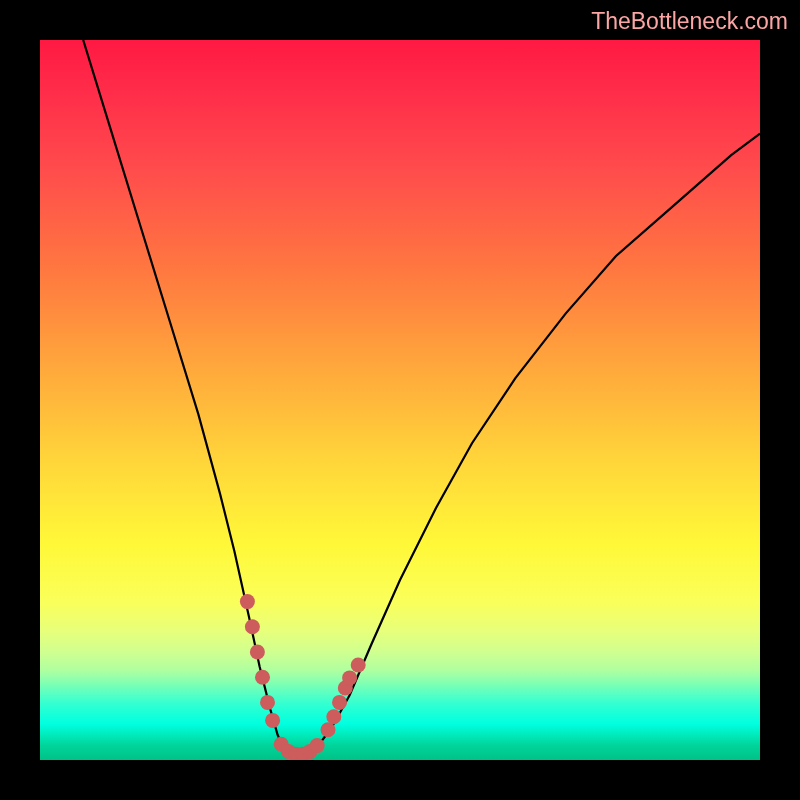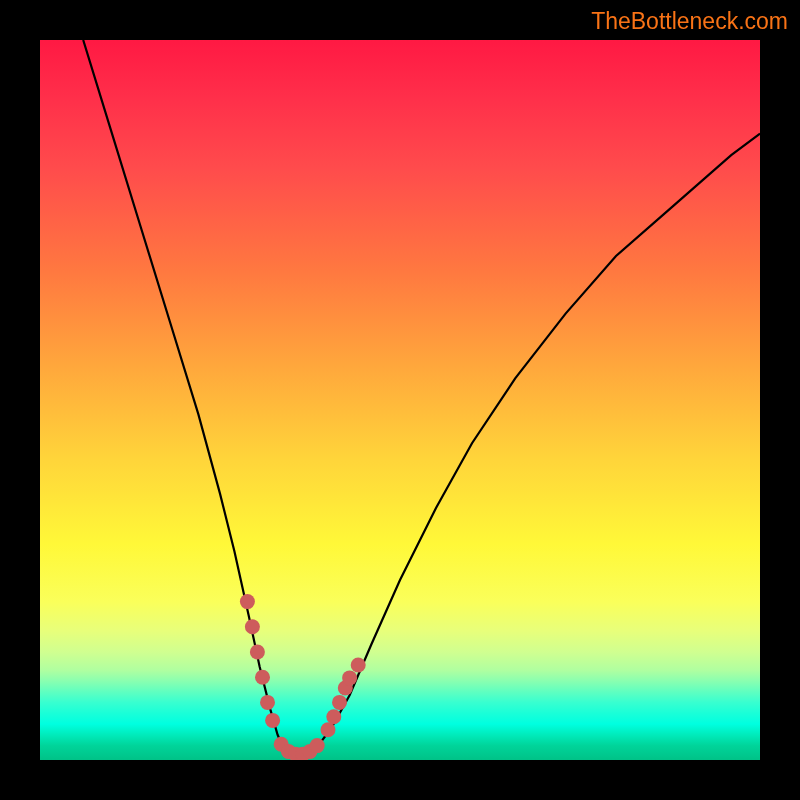--- a/index.html
+++ b/index.html
@@ -9,21 +9,21 @@
     height: 800px;
     background: #000;
     position: relative;
     font-family: Arial, sans-serif;
     overflow: hidden;
   }
   .watermark {
     position: absolute;
     top: 8px;
     right: 12px;
-    color: #f97316;
+    color: #fca5a5;
     font-size: 23px;
     font-weight: 400;
     z-index: 10;
   }
   .plot-area {
     position: absolute;
     left: 40px;
     top: 40px;
     width: 720px;
     height: 720px;

